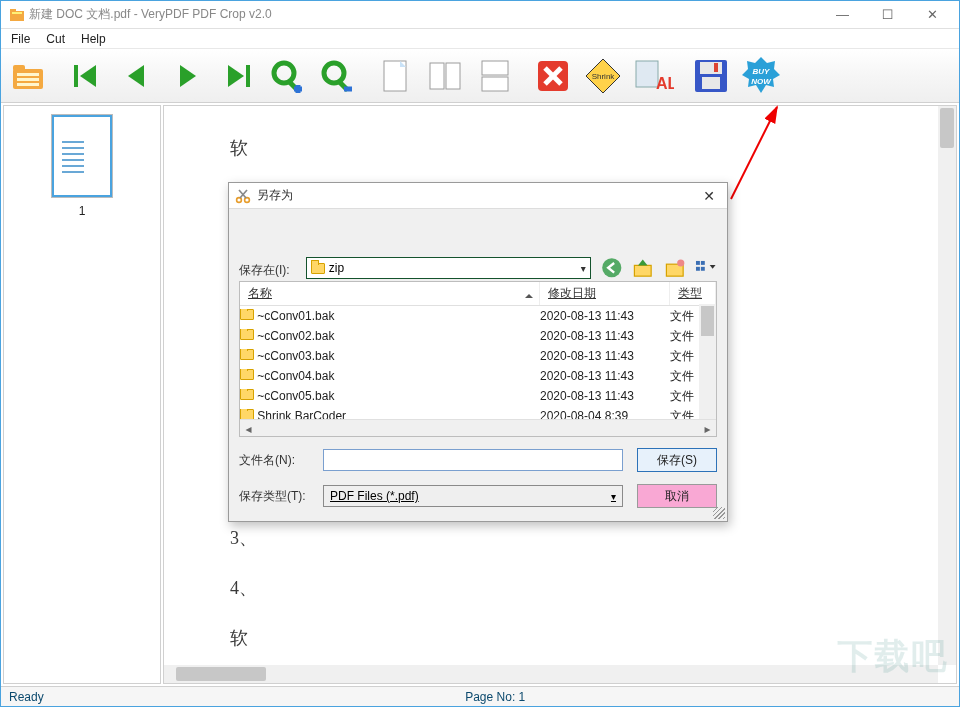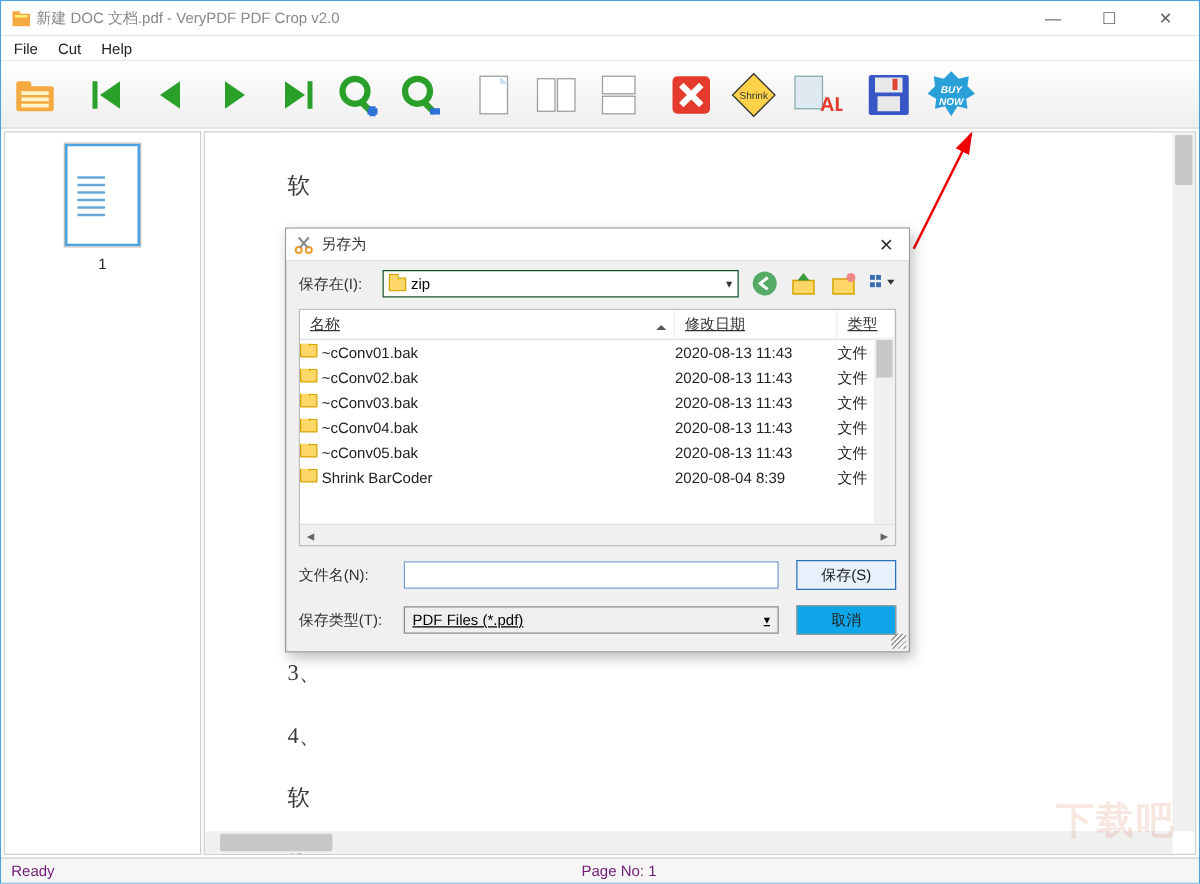--- a/index.html
+++ b/index.html
@@ -33,32 +33,32 @@
 
 .docarea { flex: 1 1 auto; border: 1px solid #d0d0d0; margin: 2px 2px 2px 0; position: relative; overflow: hidden; background: #fff; }
 .docarea .vscroll { position: absolute; right: 0; top: 0; bottom: 18px; width: 18px; background: #f0f0f0; }
 .docarea .vscroll .vthumb { position: absolute; left: 2px; right: 2px; top: 2px; height: 40px; background: #c7c7c7; border-radius: 2px; }
 .docarea .hscroll { position: absolute; left: 0; right: 18px; bottom: 0; height: 18px; background: #f0f0f0; }
 .docarea .hscroll .hthumb { position: absolute; top: 2px; bottom: 2px; left: 12px; width: 90px; background: #c7c7c7; border-radius: 2px; }
 .page { position: absolute; left: 60px; top: 0; right: 30px; bottom: 20px; background: #fff; color: #3a3a3a; font-family: SimSun, serif; font-size: 18px; }
 .page .line { position: absolute; left: 6px; }
 
 
-.statusbar { height: 20px; border-top: 1px solid #d0d0d0; background: #f6f6f6; display: flex; align-items: center; font-size: 12px; color: #701a75; }
+.statusbar { height: 20px; border-top: 1px solid #d0d0d0; background: #f6f6f6; display: flex; align-items: center; font-size: 12px; color: #0c4a6e; }
 .statusbar .cell { padding: 0 8px; }
 .statusbar .grow { flex: 1; text-align: left; }
 .statusbar .center { position: absolute; left: 50%; transform: translateX(-30%); }
 
 
 .dialog { position: absolute; left: 227px; top: 181px; width: 500px; height: 340px; background: #f0f0f0; border: 1px solid #9a9a9a; box-shadow: 2px 4px 10px rgba(0,0,0,.25); display: flex; flex-direction: column; }
 .dlg-title { height: 26px; display: flex; align-items: center; padding: 0 6px; color: #333; background: #fff; border-bottom: 1px solid #ddd; }
 .dlg-title .icon { width: 16px; height: 16px; margin-right: 6px; }
 .dlg-title .spacer { flex: 1; }
 .dlg-title .close { width: 24px; height: 20px; display:flex; align-items:center; justify-content:center; font-size: 14px; color:#333;}
-.dlg-row1 { height: 36px; display: flex; align-items: center; padding: 0 10px; gap: 10px; }
+.dlg-row1 { height: 36px; display: flex; align-items: flex-end; padding: 0 10px; gap: 10px; margin-top: 34px; }
 .dlg-row1 .lbl { width: 58px; color:#333; }
 .dlg-row1 .combo { flex: 0 0 285px; height: 22px; border: 1px solid #14532d; background: #fff; display:flex; align-items:center; padding: 0 4px; gap:4px; }
 .dlg-row1 .combo .dd { margin-left:auto; color:#333; font-size:10px;}
 .dlg-row1 .tool { width: 22px; height: 22px; display:flex;align-items:center;justify-content:center; }
 
 .dlg-list { flex: 1; margin: 2px 10px; border: 1px solid #bdbdbd; background:#fff; display:flex; flex-direction:column; overflow:hidden; position:relative;}
 .dlg-list .head { display:flex; height:24px; border-bottom: 1px solid #e0e0e0; background:#fff; font-size:12px; color:#333;text-decoration:underline;}
 .dlg-list .head .col { padding: 3px 8px; border-right: 1px solid #eee; position:relative;}
 .dlg-list .head .col.sort::after{ content:""; position:absolute; right:6px; top:8px; border:4px solid transparent; border-bottom-color:#555;}
 .dlg-list .rows { flex:1; overflow:hidden;}
@@ -69,29 +69,29 @@
 .dlg-list .hsb .lh{left:0;} .dlg-list .hsb .rh{right:0;}
 .dlg-list .vsb { position:absolute; right:0; top:22px; bottom:17px; width:17px; background:#f0f0f0;}
 .dlg-list .vsb .vt { position:absolute; left:2px; right:2px; top:2px; height:30px; background:#c7c7c7;}
 
 .dlg-bottom { padding: 8px 10px 10px; display:grid; grid-template-columns: 70px 1fr 80px; grid-template-rows: 26px 30px; gap: 8px 14px; align-items:center;}
 .dlg-bottom .lbl { color:#333; }
 .dlg-bottom input[type=text] { height:22px; border:1px solid #7a9fcf; background:#fff; padding:0 4px; width:100%; }
 .dlg-bottom .combo2 { height:22px; border:1px solid #8a8a8a; background:#efefef; display:flex; align-items:center; padding:0 6px; width:100%;text-decoration:underline;}
 .dlg-bottom .combo2 .dd{margin-left:auto; font-size:10px;}
 .dlg-bottom .btn { height:24px; border:1px solid #2d72b8; background:#e7f1fb; display:flex; align-items:center; justify-content:center; font-size:12px; color:#222;}
-.dlg-bottom .btn.plain { border-color:#9a9a9a; background:#0ea5e9;}
+.dlg-bottom .btn.plain { border-color:#9a9a9a; background:#f9a8d4;}
 .dlg-resize { position:absolute; right:2px; bottom:2px; width:12px; height:12px; background: repeating-linear-gradient(135deg,#999 0 1px, transparent 1px 3px);}
 
 .arrow { position:absolute; pointer-events:none; }
 
 .folder-mini { width:14px; height:11px; background:#ffd766; border:1px solid #d6a200; border-radius:1px; display:inline-block; position:relative; }
 .folder-mini::before{content:"";position:absolute;left:-1px;top:-4px;width:6px;height:4px;background:#ffd766;border:1px solid #d6a200;border-bottom:none;border-radius:1px 1px 0 0;}
 
-.watermark { position:absolute; right:6px; bottom:22px; width:120px; height:56px; opacity:.12; display:flex; align-items:center; justify-content:center; font-size:30px; font-weight:bold; color:#c2410c; letter-spacing:2px;}
+.watermark { position:absolute; right:6px; bottom:22px; width:120px; height:56px; opacity:.12; display:flex; align-items:center; justify-content:center; font-size:35px; font-weight:bold; color:#0f766e; letter-spacing:2px;}
 </style>
 </head>
 <body>
 
 <div class="window">
 
   <div class="titlebar">
     <span class="app-icon">
       <svg viewBox="0 0 16 16">
           <rect x="1" y="4" width="14" height="10" fill="#f4a941"></rect>

